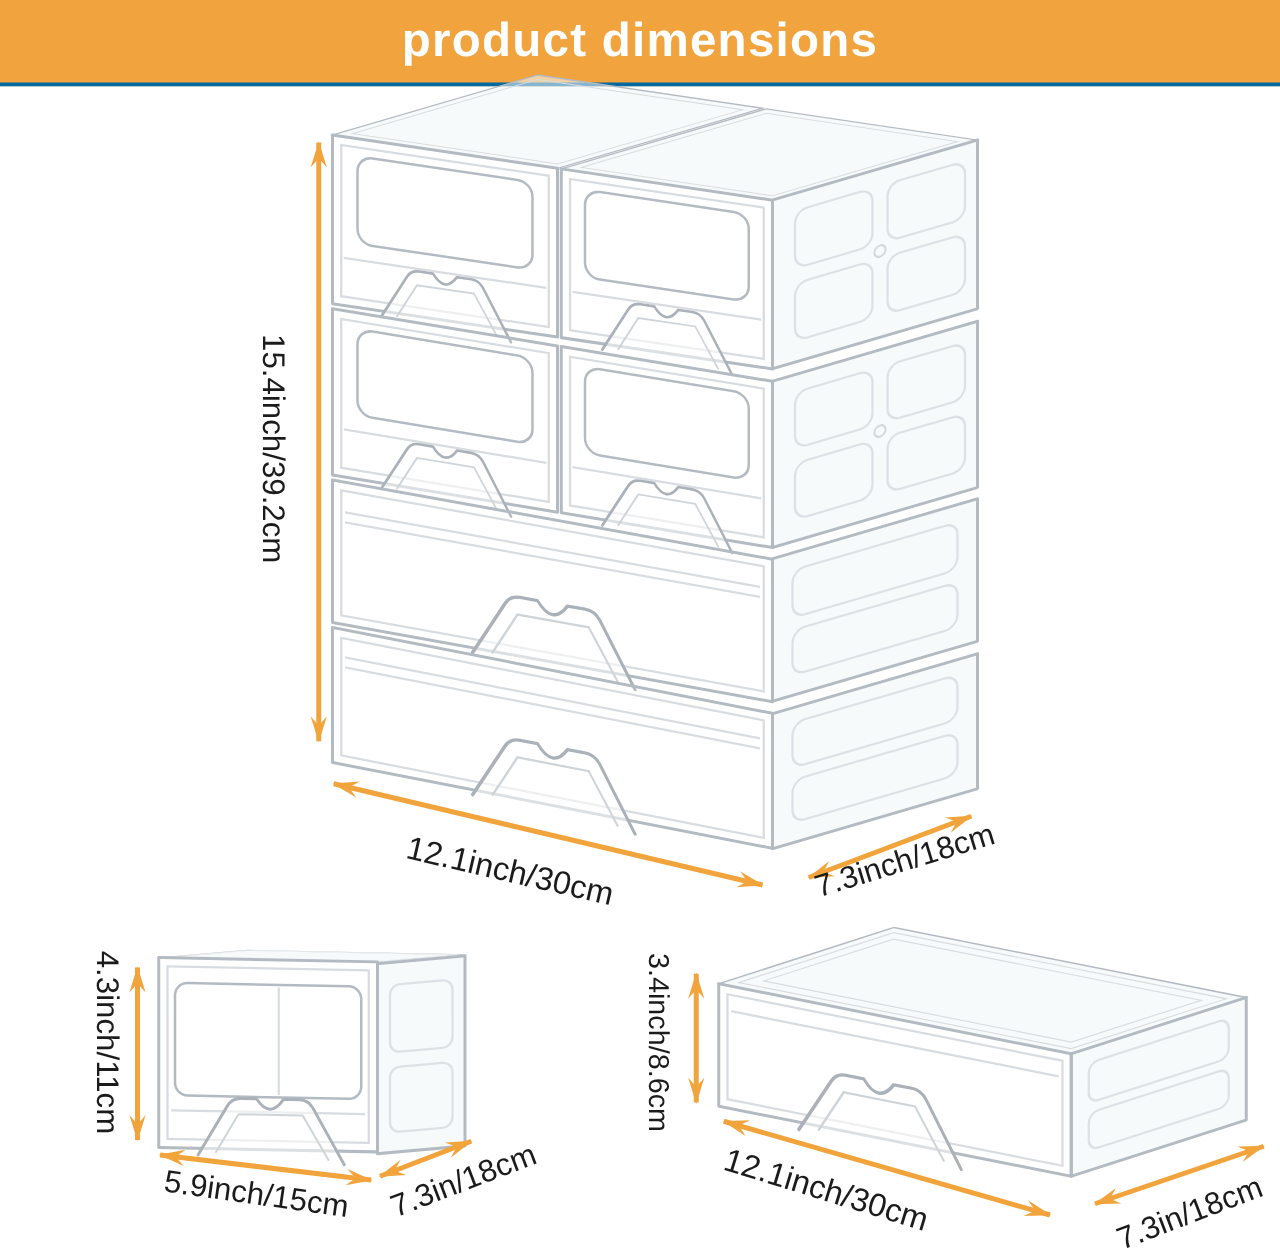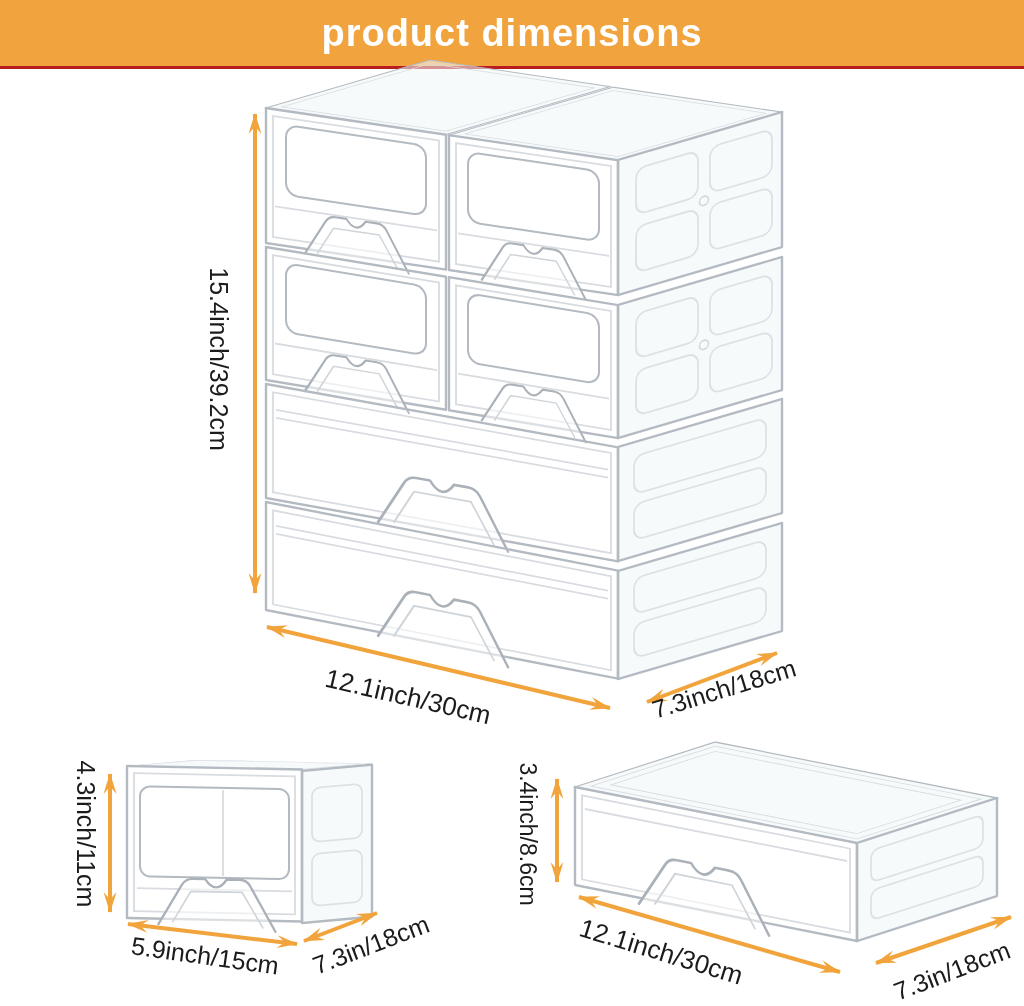--- a/index.html
+++ b/index.html
@@ -2,21 +2,21 @@
 <html><head>
 <meta charset="utf-8">
 <style>
   html,body{margin:0;padding:0;background:#ffffff;}
   .canvas{
     position:relative;width:1024px;height:1006px;overflow:hidden;
     background:#ffffff;font-family:"Liberation Sans",sans-serif;
   }
   .banner{
     position:absolute;left:0;top:0;width:1024px;height:66px;
-    background:#F1A33E;border-bottom:3px solid #b91c1c;
+    background:#F1A33E;border-bottom:3px solid #0369a1;
     display:flex;align-items:center;justify-content:center;
   }
   .banner-title{
     color:#ffffff;font-size:38px;font-weight:bold;letter-spacing:1px;
   }
   svg.art{position:absolute;left:0;top:0;}
   
   .face{fill:rgba(255,255,255,0.12);stroke:#b3bac1;stroke-width:2.4;stroke-linejoin:round;}
   .face-tint{fill:rgba(241,245,247,0.55);stroke:#b3bac1;stroke-width:2.4;stroke-linejoin:round;}
   .ln{fill:none;stroke:#b3bac1;stroke-width:2;}

